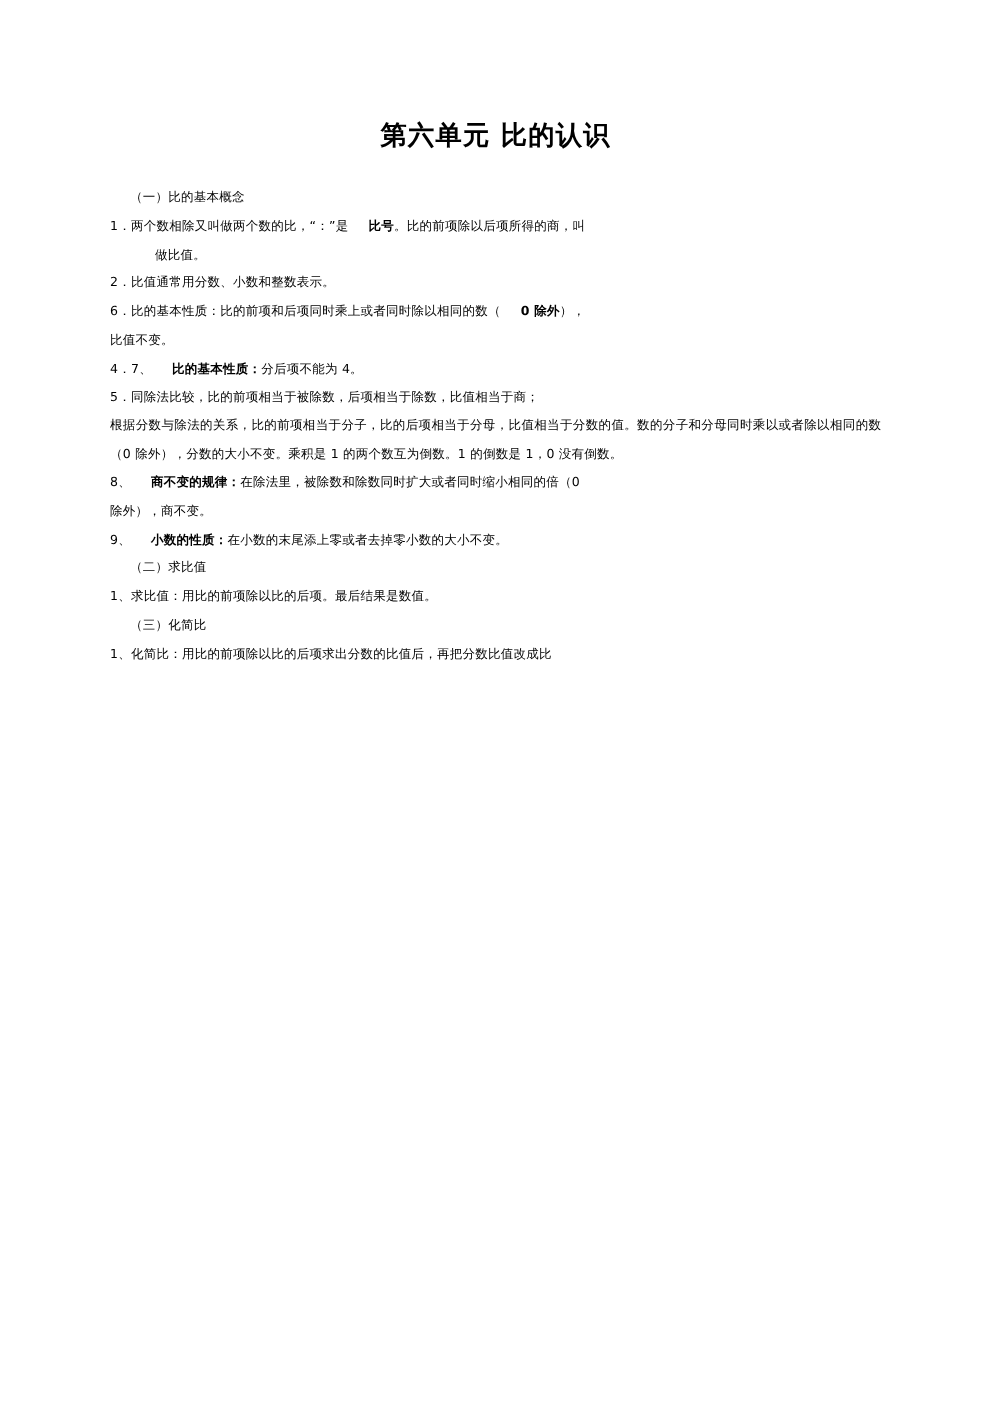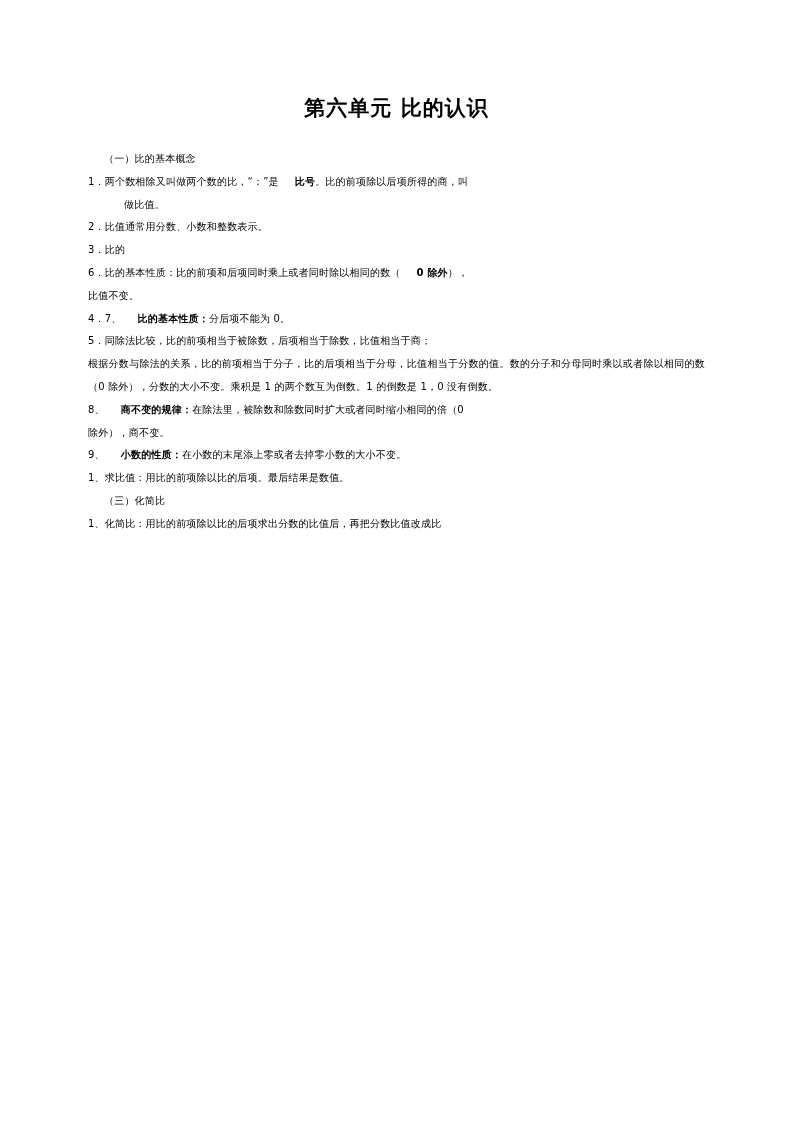--- a/index.html
+++ b/index.html
@@ -56,33 +56,33 @@
 
   <div class="doc-title">第六单元    比的认识</div>
 
   <p class="para indent1">（一）比的基本概念</p>
 
   <p class="para"><span>1．两个数相除又叫做两个数的比，“：”是</span><span class="b">比号</span><span>。比的前项除以后项所得的商，叫</span></p>
   <p class="para hang2">做比值。</p>
 
   <p class="para">2．比值通常用分数、小数和整数表示。</p>
 
-  <p class="para">3．比的</p>
 
   <p class="para"><span>6．比的基本性质：比的前项和后项同时乘上或者同时除以相同的数（</span><span class="b">0 除外</span><span>），</span></p>
   <p class="para">比值不变。</p>
 
-  <p class="para"><span>4．7、</span><span class="b">比的基本性质：</span><span>分后项不能为 0。</span></p>
+  <p class="para"><span>4．7、</span><span class="b">比的基本性质：</span><span>分后项不能为 4。</span></p>
 
   <p class="para">5．同除法比较，比的前项相当于被除数，后项相当于除数，比值相当于商；</p>
   <p class="para">根据分数与除法的关系，比的前项相当于分子，比的后项相当于分母，比值相当于分数的值。数的分子和分母同时乘以或者除以相同的数（0 除外），分数的大小不变。乘积是 1 的两个数互为倒数。1 的倒数是 1，0 没有倒数。</p>
 
   <p class="para"><span>8、</span><span class="b">商不变的规律：</span><span>在除法里，被除数和除数同时扩大或者同时缩小相同的倍（0</span></p>
   <p class="para">除外），商不变。</p>
 
   <p class="para"><span>9、</span><span class="b">小数的性质：</span><span>在小数的末尾添上零或者去掉零小数的大小不变。</span></p>
 
+  <p class="para indent1">（二）求比值</p>
   <p class="para">1、求比值：用比的前项除以比的后项。最后结果是数值。</p>
 
   <p class="para indent1">（三）化简比</p>
   <p class="para">1、化简比：用比的前项除以比的后项求出分数的比值后，再把分数比值改成比</p>
 
 </div>
 
 </body></html>

